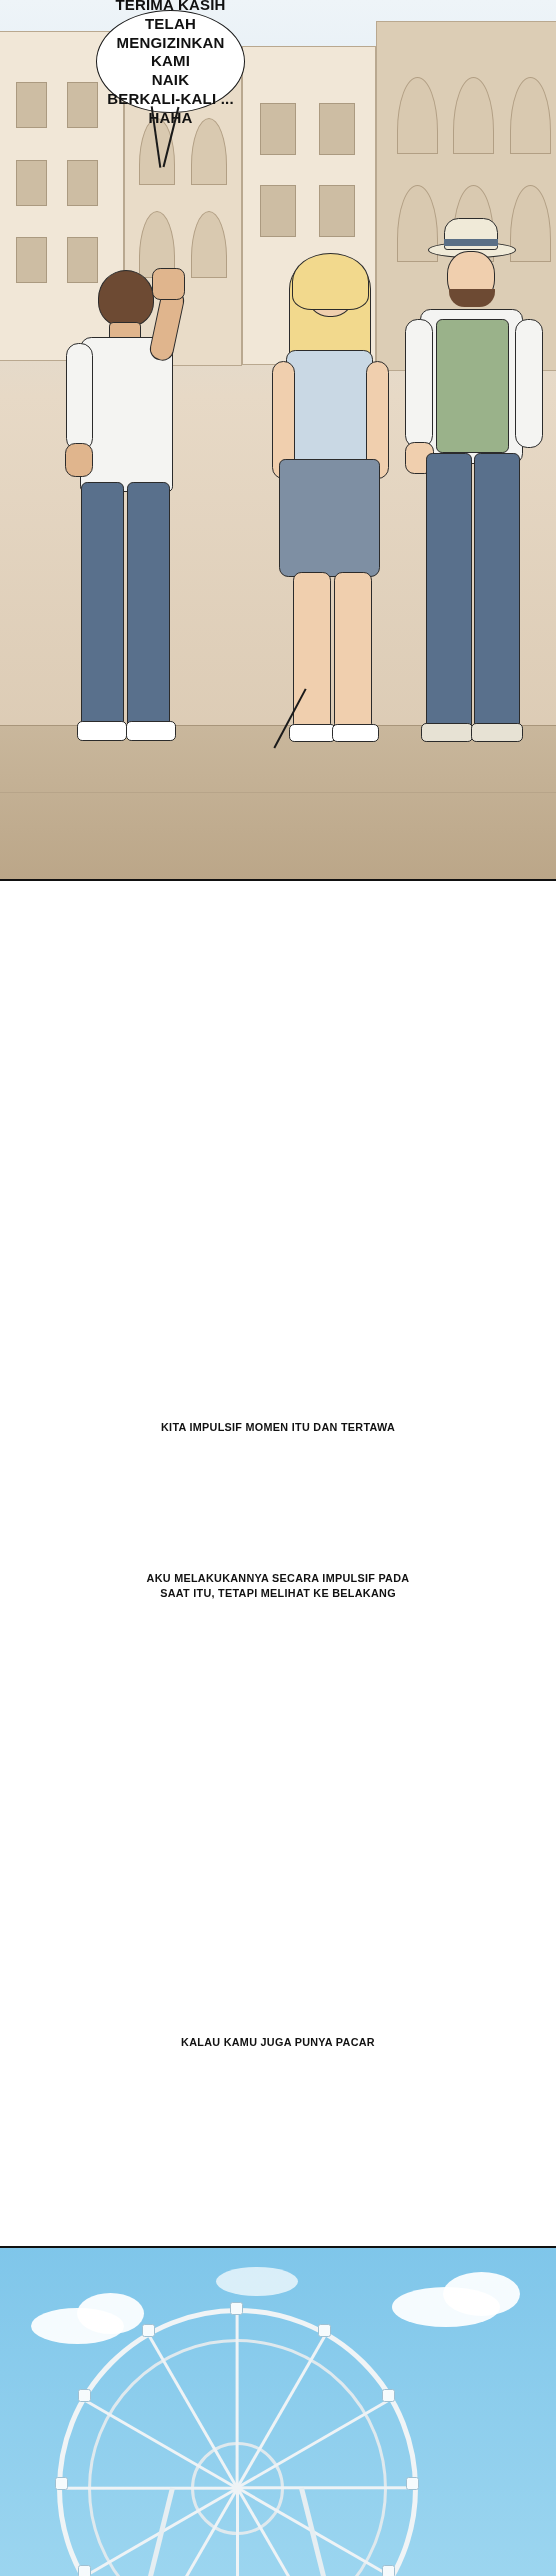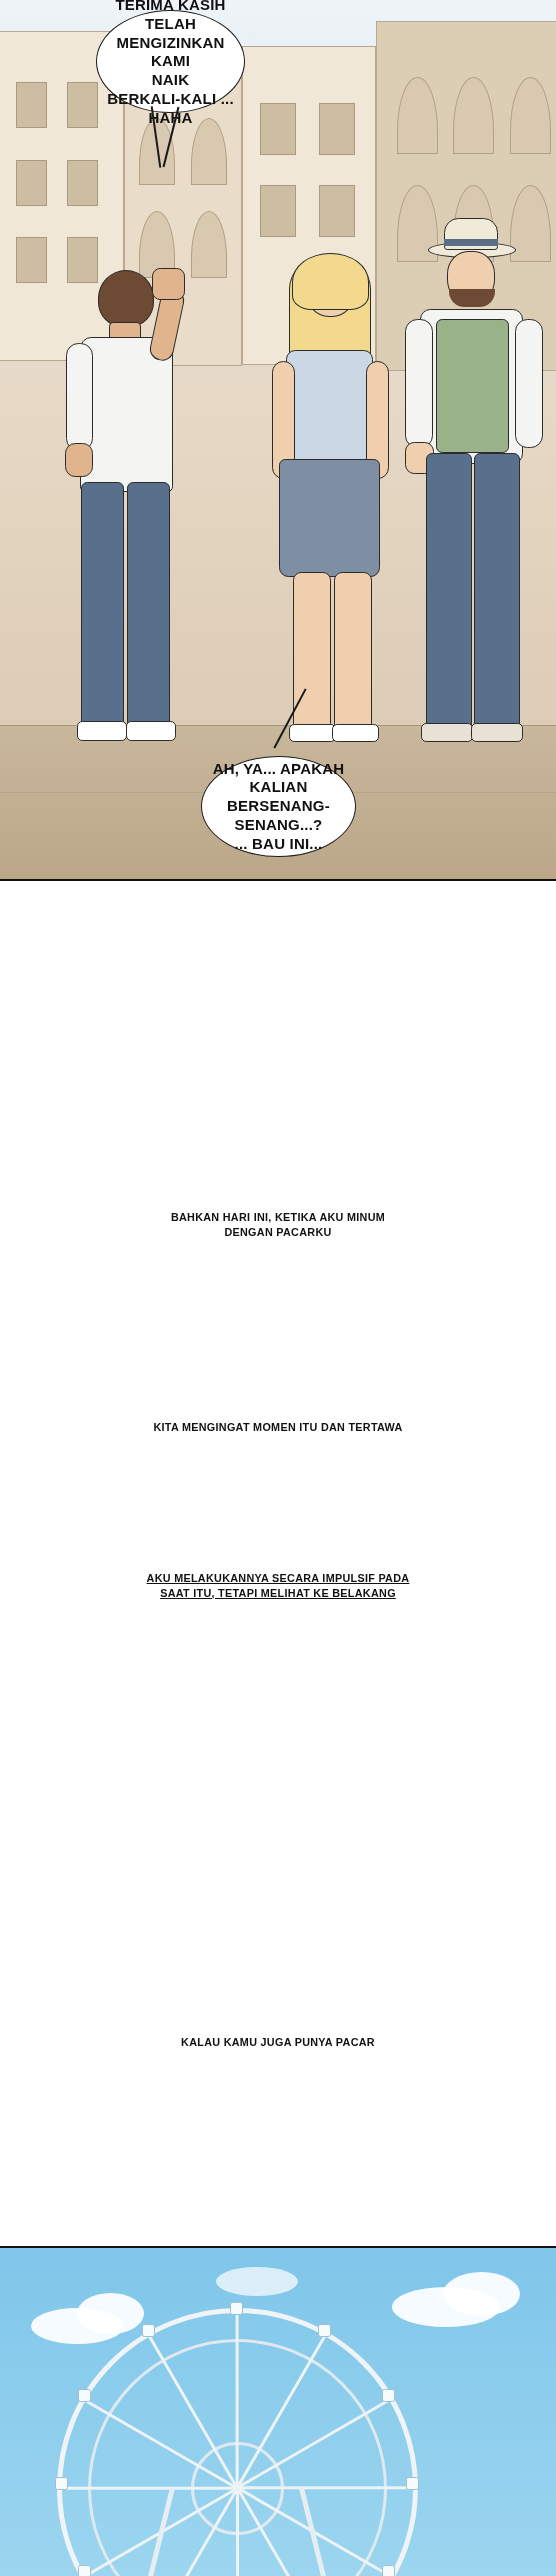--- a/index.html
+++ b/index.html
@@ -276,35 +276,26 @@
     <div class="tailline" style="left:170px; top:106px; width:2.1px; height:62px; transform:rotate(14deg);"></div>
     <div class="tailline" style="left:155px; top:106px; width:2.1px; height:62px; transform:rotate(-8deg);"></div>
     <div class="bubble" style="left:96px; top:10.3px; width:149px; height:103px;">
       <span class="txt">TERIMA KASIH TELAH
 MENGIZINKAN KAMI
 NAIK
 BERKALI-KALI ... HAHA</span>
     </div>
 
     <div class="tailline" style="left:289px; top:685px; width:2.1px; height:67px; transform:rotate(28deg);"></div>
-    <div class="bubble" style="left:201px; top:756px; width:155px; height:101px;">
-      <span class="txt">AH, YA... APAKAH
-KALIAN
-BERSENANG-
-SENANG...?
-... BAU INI...</span>
-    </div>
   </div>
 
   <div class="divider" style="top:879px;"></div>
 
-  <div class="narr" style="top:1210px;">BAHKAN HARI INI, KETIKA AKU MINUM
-DENGAN PACARKU</div>
-  <div class="narr" style="top:1420px;">KITA MENGINGAT MOMEN ITU DAN TERTAWA</div>
-  <div class="narr" style="top:1571px;text-decoration:underline;">AKU MELAKUKANNYA SECARA IMPULSIF PADA
+  <div class="narr" style="top:1420px;">KITA IMPULSIF MOMEN ITU DAN TERTAWA</div>
+  <div class="narr" style="top:1571px;">AKU MELAKUKANNYA SECARA IMPULSIF PADA
 SAAT ITU, TETAPI MELIHAT KE BELAKANG</div>
   <div class="narr" style="top:2025px;margin-top:10px;">KALAU KAMU JUGA PUNYA PACAR</div>
 
   <div class="panel p2">
     <div class="p2top"></div>
 
     <div class="cloud" style="left:31px; top:62px; width:93px; height:36px;"></div>
     <div class="cloud" style="left:77px; top:47px; width:67px; height:41px;"></div>
     <div class="cloud" style="left:392px; top:41px; width:108px; height:40px;"></div>
     <div class="cloud" style="left:443px; top:26px; width:77px; height:44px;"></div>

